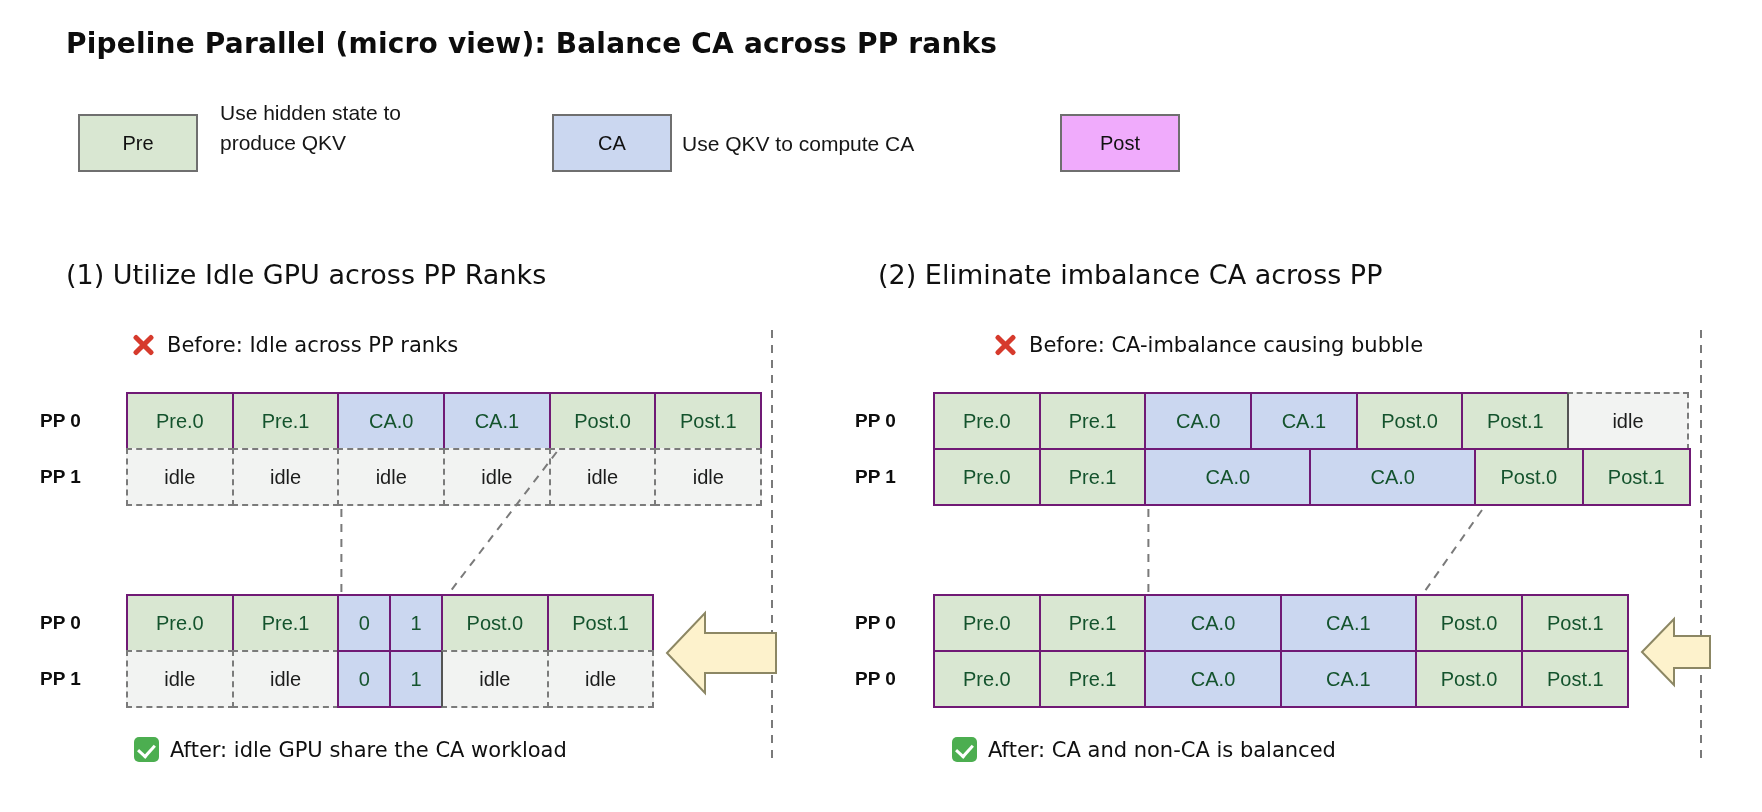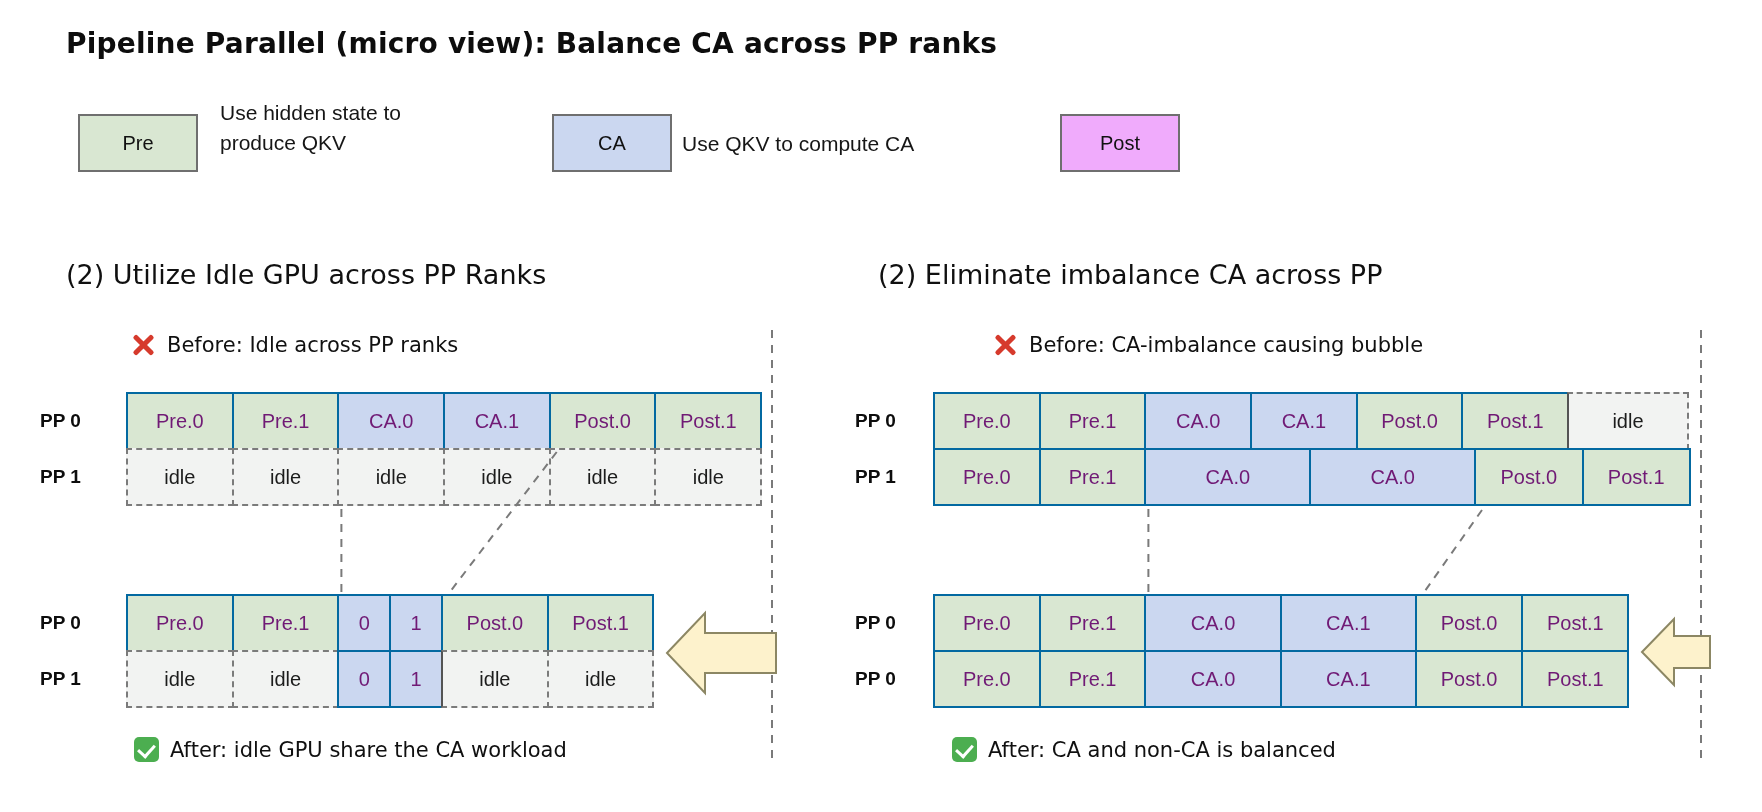--- a/index.html
+++ b/index.html
@@ -42,22 +42,22 @@
     background:#4cae50;}
   .check-icon::after{content:"";position:absolute;left:7px;top:4px;width:8px;height:13px;
     border-right:3px solid #fff;border-bottom:3px solid #fff;transform:rotate(42deg);}
 
   
   .gtable{position:absolute;}
   #s1-before{left:126px;top:392px;} #s1-after{left:126px;top:594px;}
   #s2-before{left:933px;top:392px;} #s2-after{left:933px;top:594px;}
   .t-row{display:flex;}
   .cell{box-sizing:border-box;height:58px;flex:none;display:flex;align-items:center;
-    justify-content:center;font:20px "Liberation Sans",sans-serif;color:#701a75;
-    border:2px solid #0369a1;background:#fff;}
+    justify-content:center;font:20px "Liberation Sans",sans-serif;color:#14532d;
+    border:2px solid #701a75;background:#fff;}
   .cell.pre,.cell.post{background:#d9e7d2;}
   .cell.ca{background:#cbd7f0;}
   .cell.idle{background:#f2f3f2;border:2px dashed #7b7b7b;color:#1c1c1c;}
   .row-label{position:absolute;width:72px;height:58px;display:flex;align-items:center;
     font:700 19px "Liberation Sans",sans-serif;color:#0d0d0d;}
 
   #overlay{position:absolute;left:0;top:0;pointer-events:none;}
 </style>
 </head>
 <body>
@@ -78,21 +78,21 @@
     <span>CA</span>
   </div>
   <div class="ldesc" id="ldesc-ca">
     <div>Use QKV to compute CA</div>
   </div>
 
   <div class="lbox" id="lbox-post">
     <span>Post</span>
   </div>
 
-  <h2 class="section-title" id="s1-title">(2) Utilize Idle GPU across PP Ranks</h2>
+  <h2 class="section-title" id="s1-title">(1) Utilize Idle GPU across PP Ranks</h2>
   <h2 class="section-title" id="s2-title">(2) Eliminate imbalance CA across PP</h2>
 
   <div class="status" id="s1-before-label">
     <span class="x-icon"></span>
     <span>Before: Idle across PP ranks</span>
   </div>
   <div class="status" id="s2-before-label">
     <span class="x-icon"></span>
     <span>Before: CA-imbalance causing bubble</span>
   </div>

